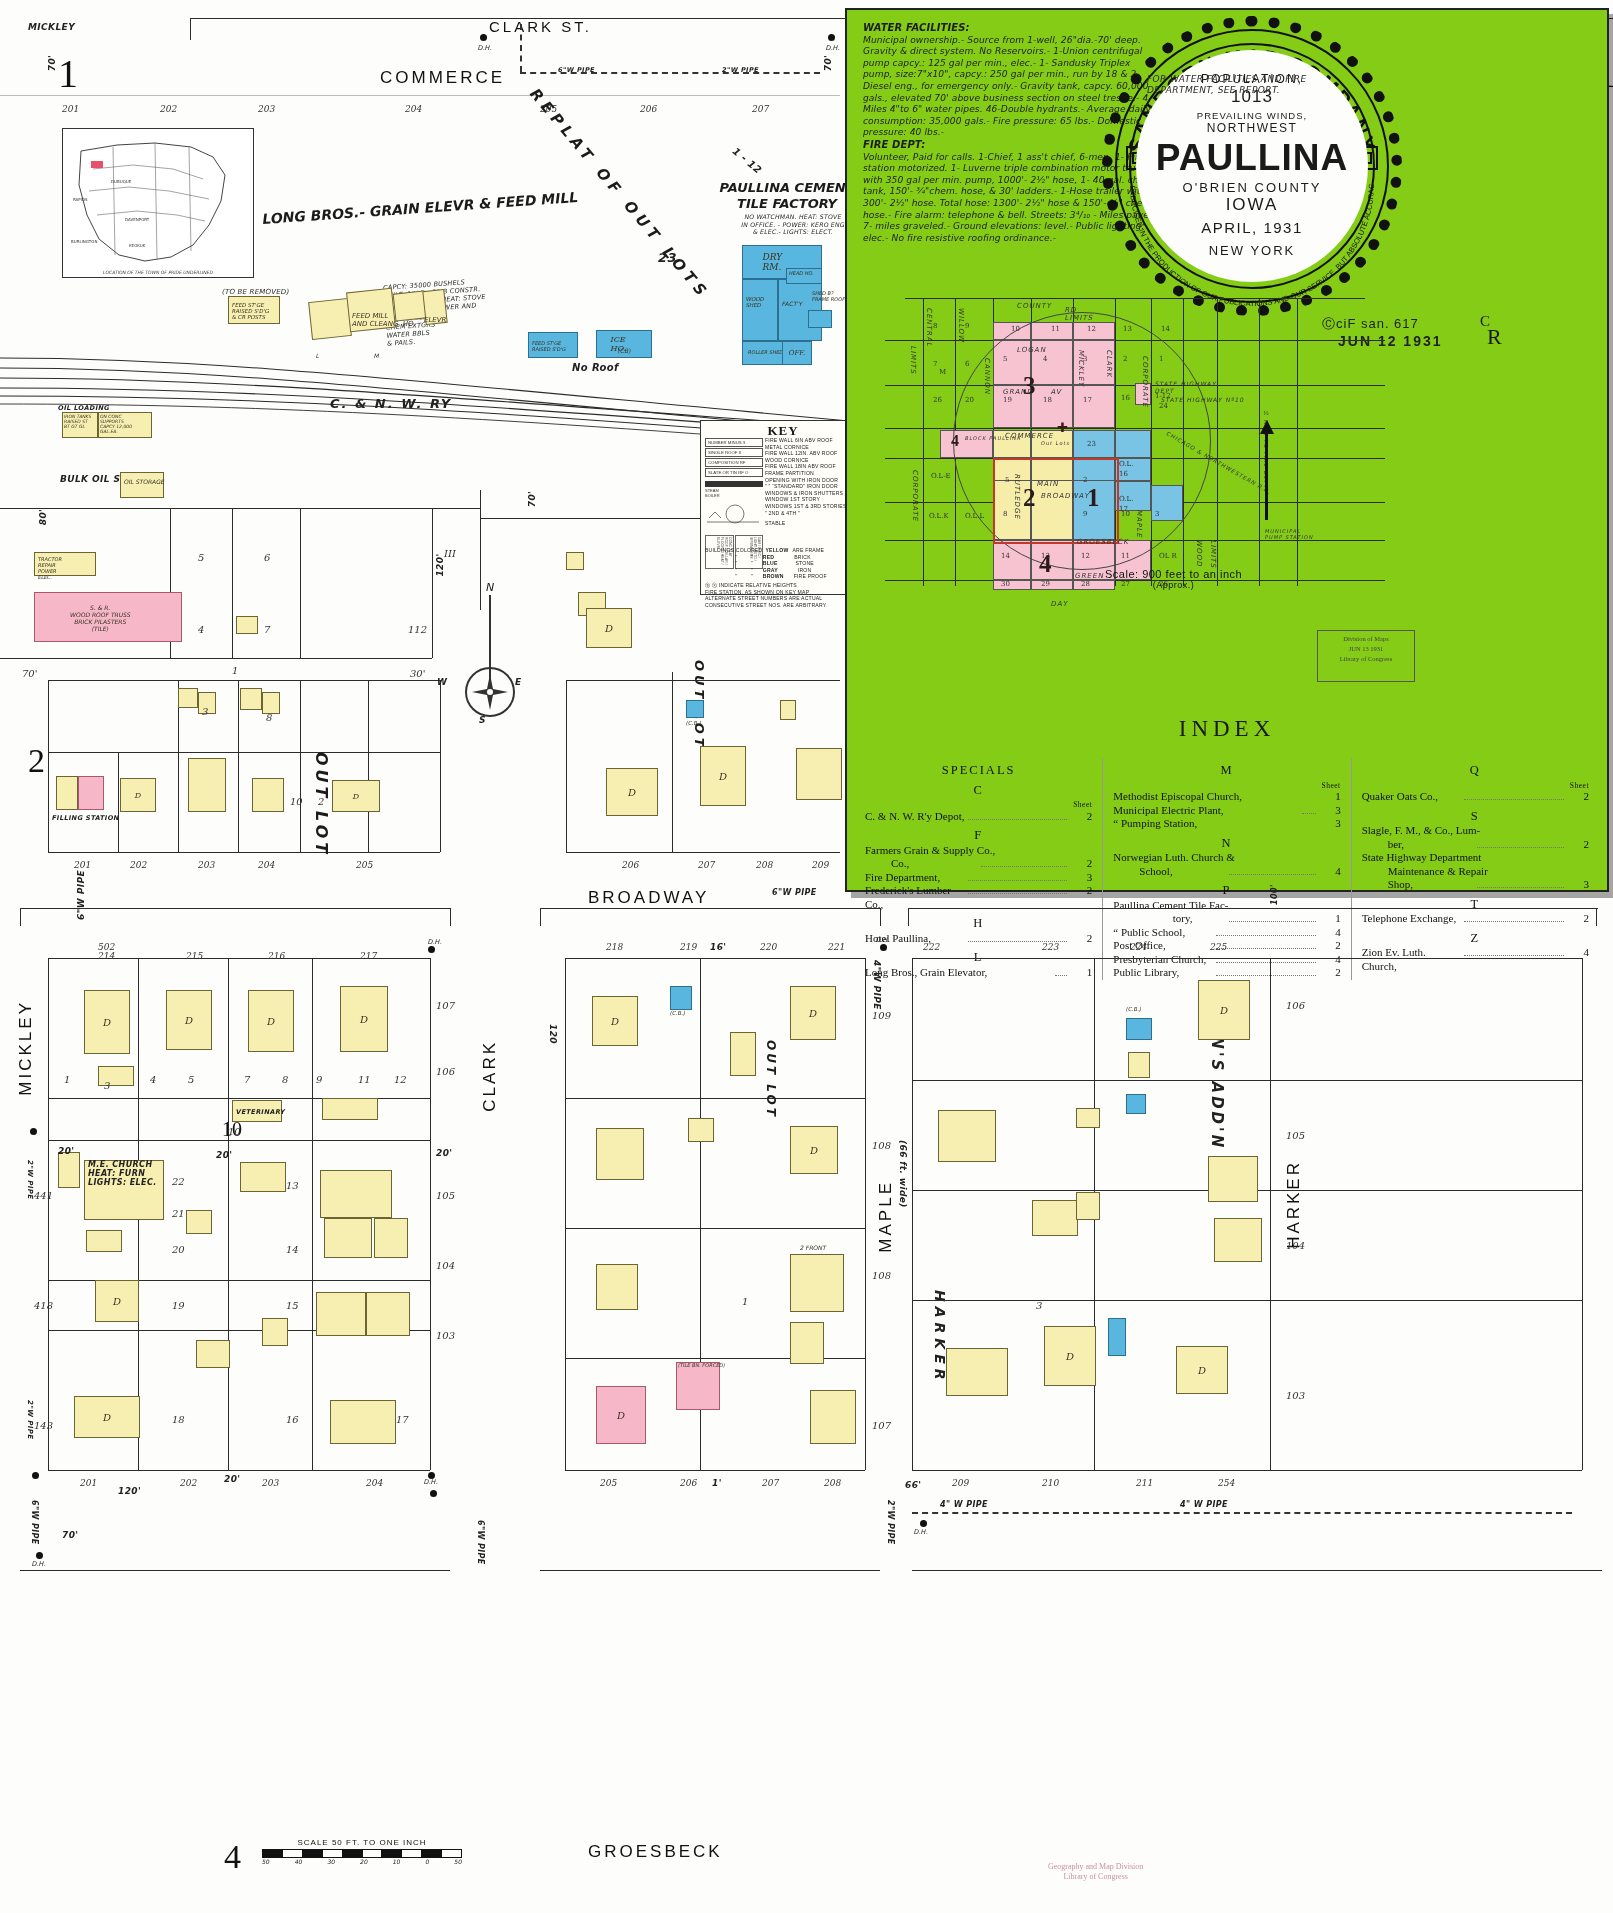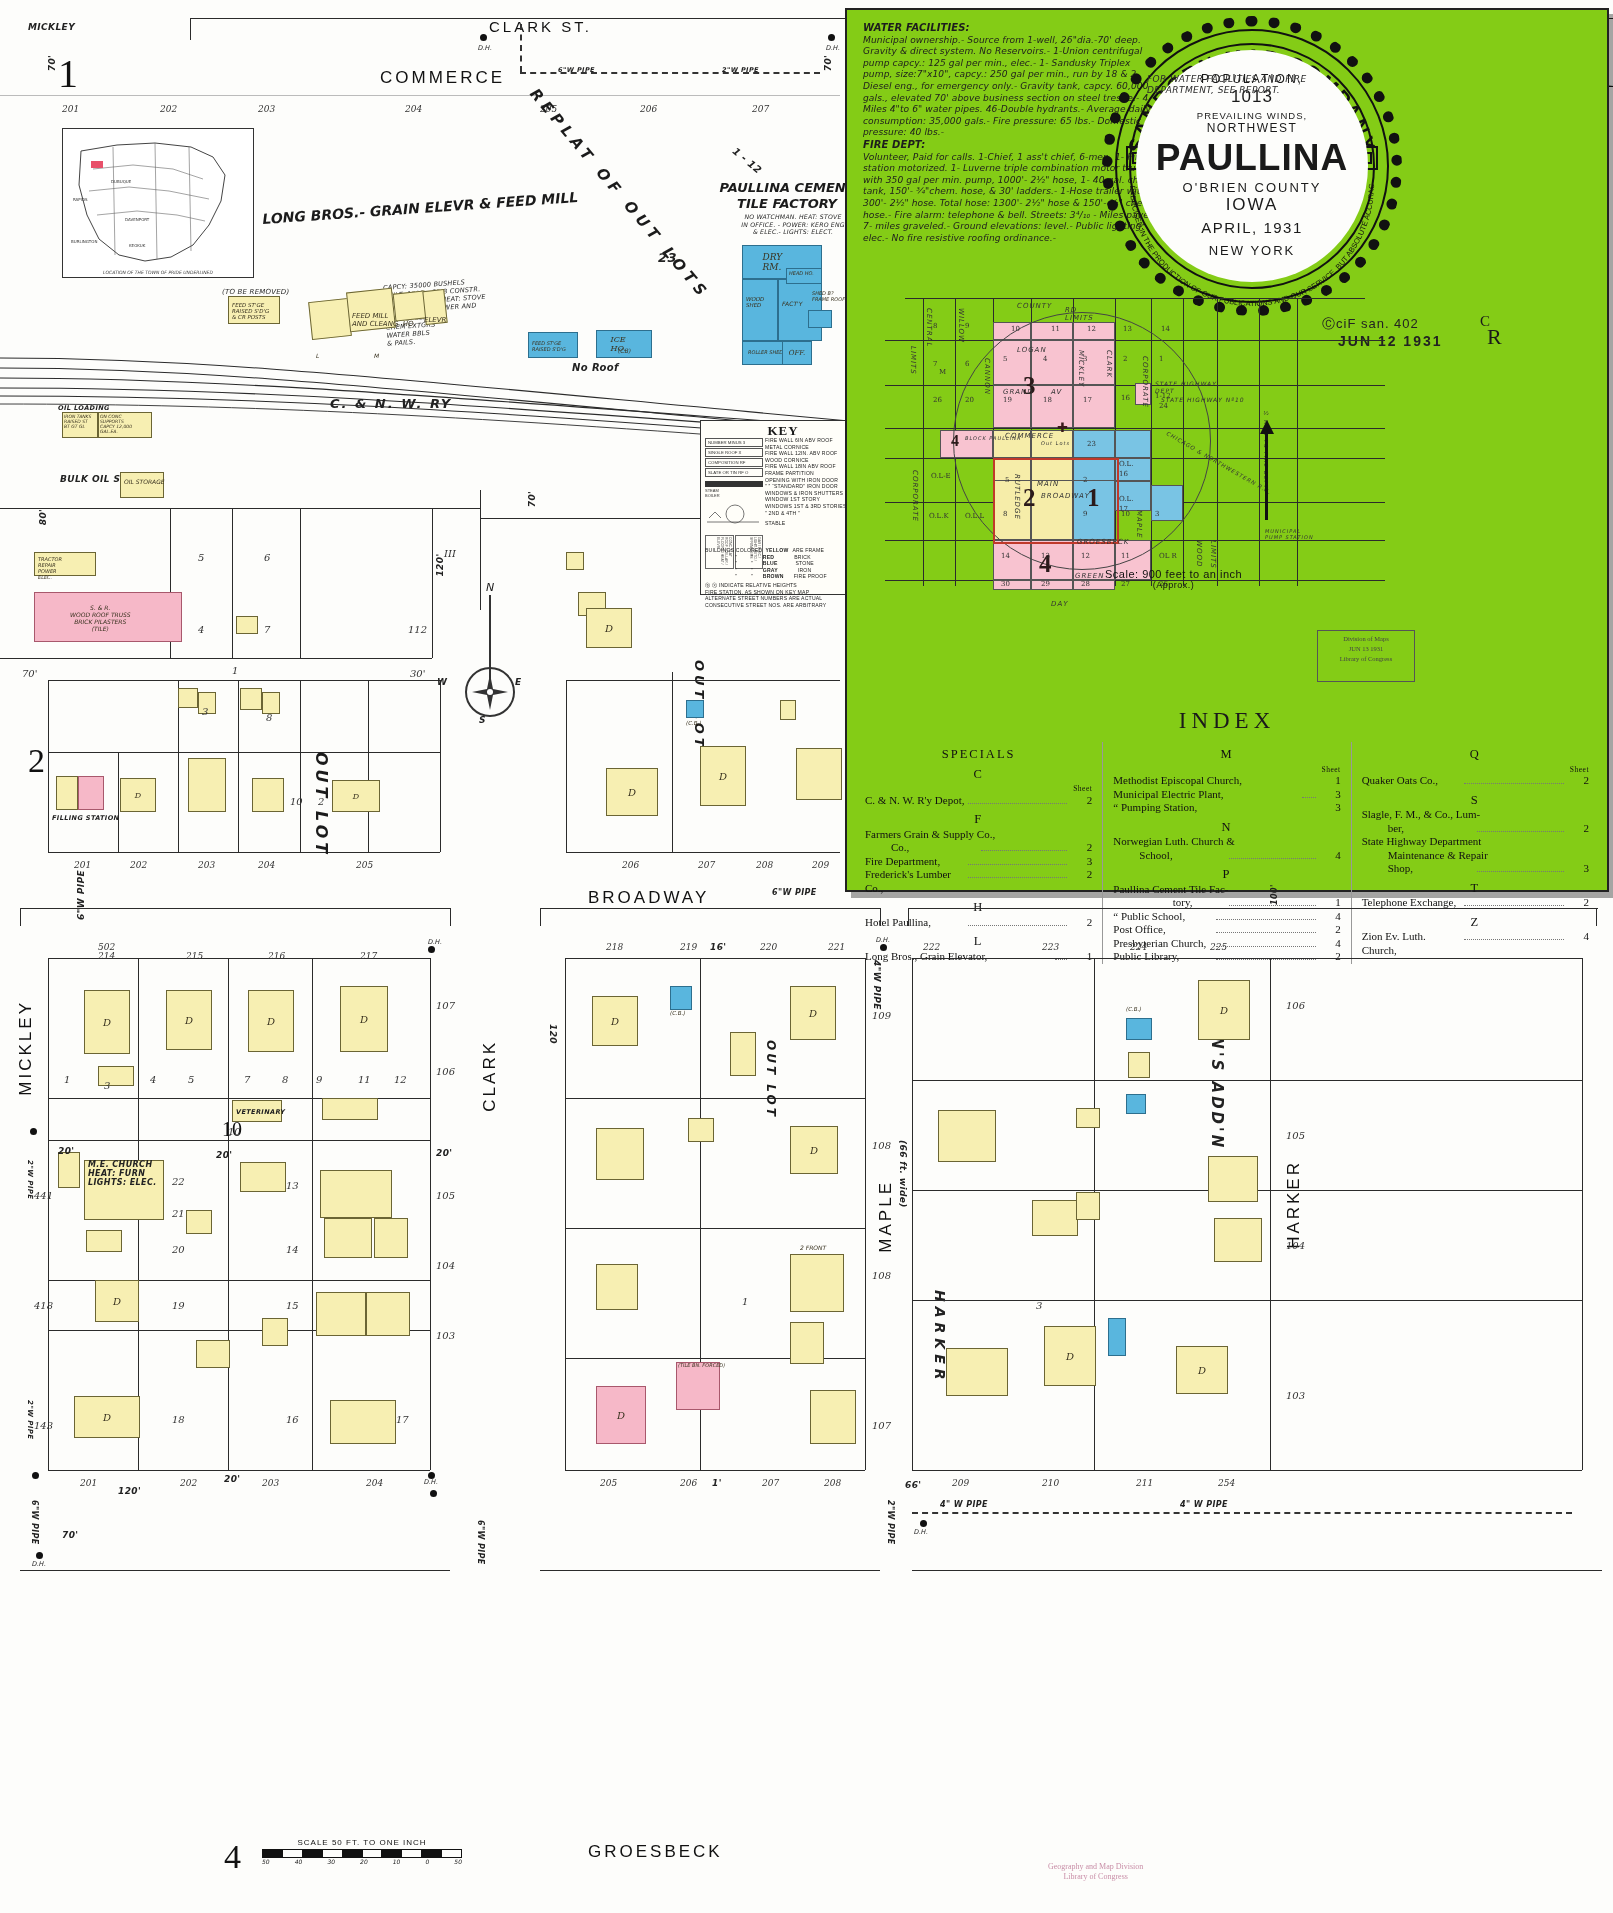--- a/index.html
+++ b/index.html
@@ -89,21 +89,21 @@
           font-weight:700;color:#2b1a1a}
   .km-st{position:absolute;font-family:"DejaVu Sans",sans-serif;font-style:italic;
          font-size:7px;color:#333;letter-spacing:1px}
   #km-circle{position:absolute;border:1.5px solid #444;border-radius:50%;}
   #km-redbox{position:absolute;border:2px solid #c0392b;}
   #km-scale{position:absolute;left:240px;top:288px;font-family:"Liberation Sans",sans-serif;
      font-size:11px;color:#111;text-align:center;letter-spacing:.5px}
 
   
   #index{position:absolute;left:8px;top:690px;width:744px;height:180px;}
-  #index h2{margin:8px;text-align:center;font-family:"Liberation Serif",serif;
+  #index h2{margin:16px;text-align:center;font-family:"Liberation Serif",serif;
       font-weight:400;font-size:23px;letter-spacing:5px;}
   .idx-cols{display:flex;margin-top:8px;}
   .idx-col{flex:1;padding:0 10px;box-sizing:border-box;
       font-family:"Liberation Serif",serif;font-size:11px;line-height:13.5px;color:#111}
   .idx-col.bl,.idx-col.bm{border-right:1px solid #999}
   .idx-head{text-align:center;font-size:12.5px;letter-spacing:2px;margin:6px 0 1px}
   .idx-row{display:flex;justify-content:space-between;align-items:baseline}
   .idx-row .nm{flex:1}
   .idx-row .sh{width:22px;text-align:right}
   .idx-sheet{text-align:right;font-size:7.5px;letter-spacing:.5px;margin-bottom:-2px}
@@ -529,21 +529,21 @@
         <defs>
             <path id="arcBot2" d="M 28 168 A 122 122 0 0 0 272 168"></path>
           </defs>
         <text font-family="Liberation Sans" font-size="7.5" fill="#111">
           <textPath href="#arcBot2" startOffset="50%" text-anchor="middle">GREAT CARE HAS BEEN EXERCISED IN THE PRODUCTION OF OUR PUBLICATIONS AND OUR SERVICE, BUT ABSOLUTE ACCURACY IS NOT GUARANTEED.</textPath>
         </text>
       </svg>
     </div>
 
     <div id="lc-stamp">
-      <div>ⒸciF san.        402</div>
+      <div>ⒸciF san.        617</div>
       <div class="l2">JUN 12 1931</div>
     </div>
     <div class="abs" style="left:633px;top:303px;font-size:15px;font-family:'Liberation Serif',serif">C</div>
     <div class="abs" style="left:640px;top:314px;font-size:22px;font-family:'Liberation Serif',serif">R</div>
 
     <div id="lc-box" style="white-space:pre-line">Division of Maps
 JUN 13 1931
 Library of Congress</div>
 
     <div id="keymap">

